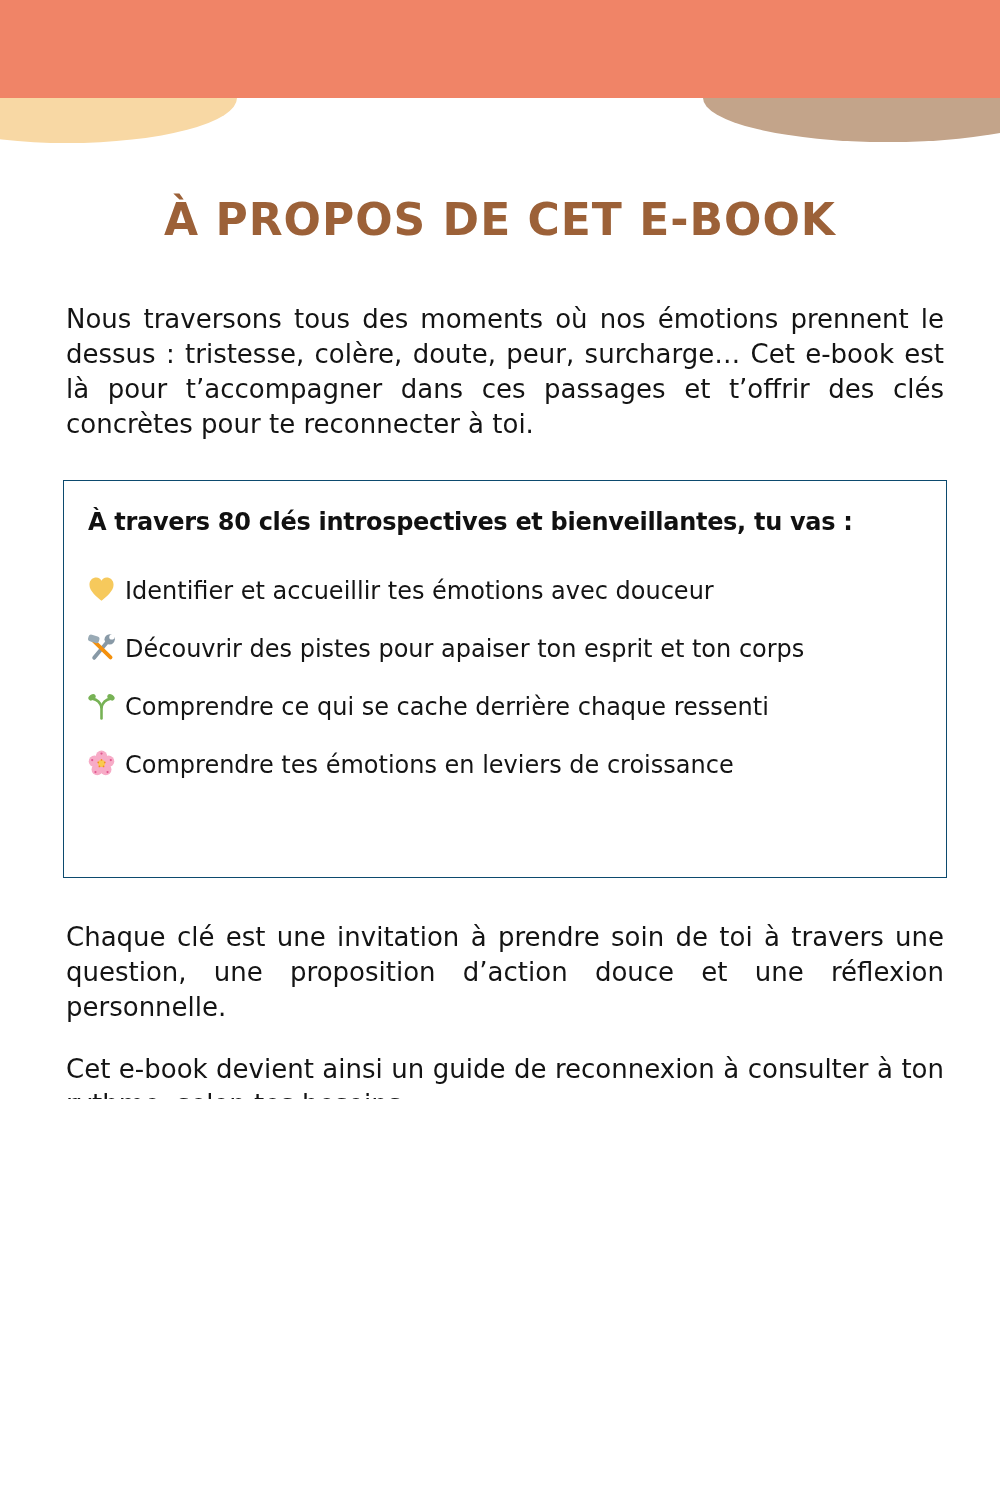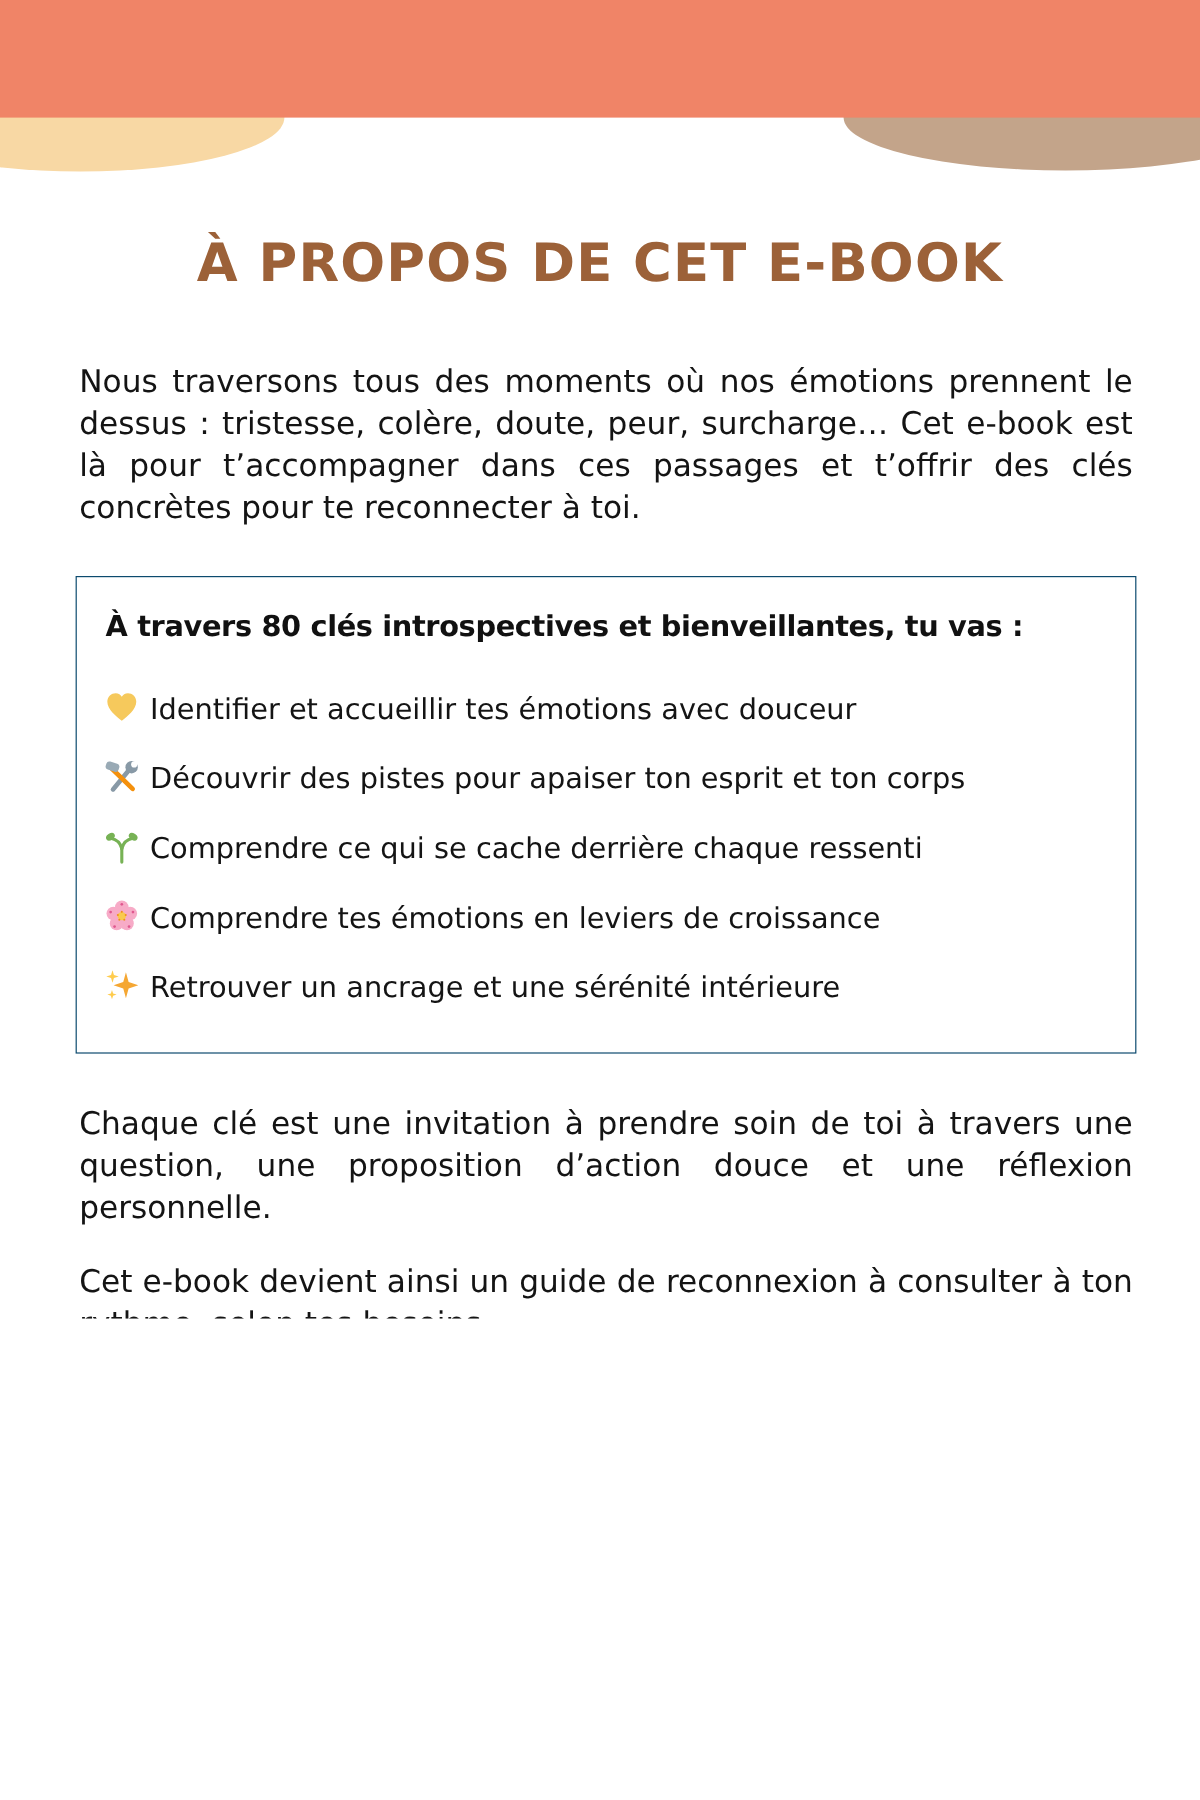--- a/index.html
+++ b/index.html
@@ -132,30 +132,20 @@
             <circle cx="18" cy="13.8" r="1" fill="#F18F1C"></circle>
             <circle cx="21.8" cy="16.8" r="1" fill="#F18F1C"></circle>
             <circle cx="20.4" cy="21.4" r="1" fill="#F18F1C"></circle>
             <circle cx="15.6" cy="21.4" r="1" fill="#F18F1C"></circle>
             <circle cx="14.2" cy="16.8" r="1" fill="#F18F1C"></circle>
           </svg>
         </span>
         <span class="key-text">Comprendre tes émotions en leviers de croissance</span>
       </li>
 
-      <li class="key-item">
-        <span class="icon">
-          <svg viewBox="0 0 36 36" aria-hidden="true">
-            <path d="M22 5 L24.6 14.4 L34 17.5 L24.6 20.6 L22 30 L19.4 20.6 L10 17.5 L19.4 14.4 Z" fill="#F5A733"></path>
-            <path d="M9 3 L10.4 7.6 L15 9 L10.4 10.4 L9 15 L7.6 10.4 L3 9 L7.6 7.6 Z" fill="#FFCC4D"></path>
-            <path d="M8.5 22 L9.6 25.4 L13 26.5 L9.6 27.6 L8.5 31 L7.4 27.6 L4 26.5 L7.4 25.4 Z" fill="#FFCC4D"></path>
-          </svg>
-        </span>
-        <span class="key-text">Retrouver un ancrage et une sérénité intérieure</span>
-      </li>
 
     </ul>
   </div>
 
   <p class="para p2">Chaque clé est une invitation à prendre soin de toi à travers une question, une proposition d’action douce et une réflexion personnelle.</p>
   <p class="para p3">Cet e-book devient ainsi un guide de reconnexion à consulter à ton rythme, selon tes besoins.</p>
 
   <div class="bottom">
     <svg width="1000" height="310" viewBox="0 0 1000 310" aria-hidden="true">
 

